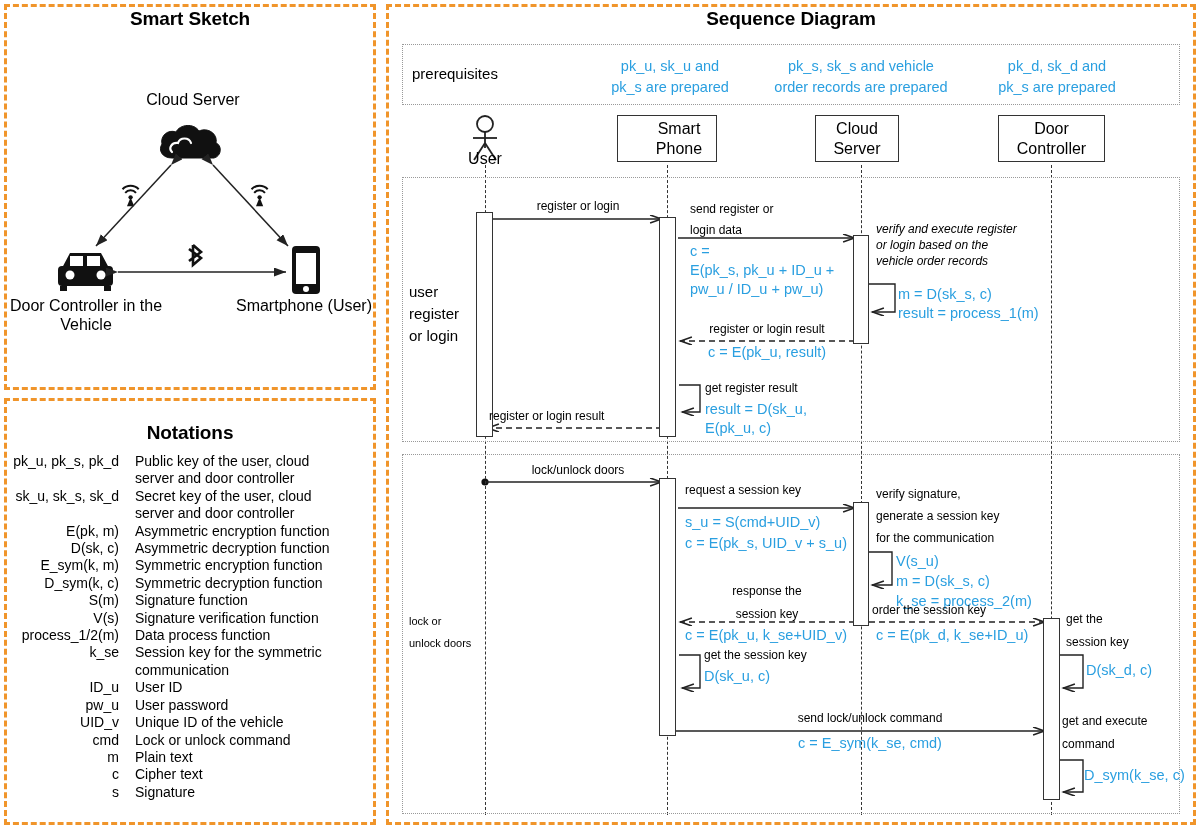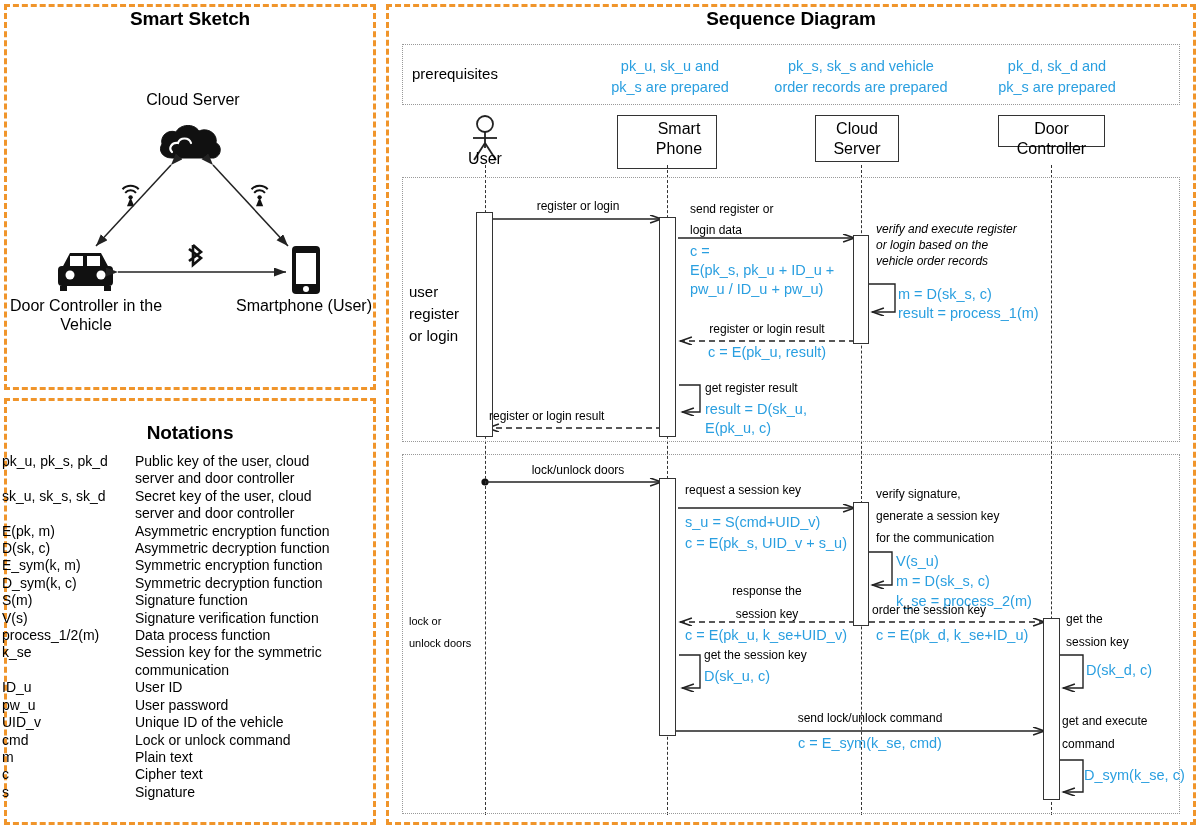--- a/index.html
+++ b/index.html
@@ -56,21 +56,22 @@
     left: 2px;
     top: 453px;
     width: 372px;
     font-size: 14px;
     color: #000;
   }
   .note-row { display: flex; align-items: flex-start; line-height: 17.4px; }
   .note-sym {
     width: 133px;
     flex: 0 0 133px;
-    padding-right: 6px;
+    text-align: right;
+    padding-right: 16px;
     white-space: pre;
   }
   .note-desc { flex: 1 1 auto; white-space: pre-line; }
 
   
   .dotted-frame {
     position: absolute;
     border: 1px dotted #999;
     background: transparent;
   }
@@ -290,25 +291,25 @@
     <line x1="855" y1="622" x2="680" y2="622" stroke="#222" stroke-width="1.4" stroke-dasharray="6,4" marker-end="url(#sahO)"></line>
     <line x1="869" y1="622" x2="1045" y2="622" stroke="#222" stroke-width="1.4" stroke-dasharray="6,4" marker-end="url(#sahO)"></line>
     <path d="M679,655 L700,655 L700,688 L682,688" fill="none" stroke="#222" stroke-width="1.4" marker-end="url(#sahO)"></path>
     <path d="M1060,655 L1083,655 L1083,688 L1063,688" fill="none" stroke="#222" stroke-width="1.4" marker-end="url(#sahO)"></path>
     <line x1="671" y1="731" x2="1045" y2="731" stroke="#222" stroke-width="1.4" marker-end="url(#sahO)"></line>
     <path d="M1060,760 L1083,760 L1083,792 L1063,792" fill="none" stroke="#222" stroke-width="1.4" marker-end="url(#sahO)"></path>
   </svg>
 
   <div class="lbl-c" style="left:455px; top:150px; width:60px; font-size:16px;">User</div>
 
-  <div class="actor-box" style="left:617px; top:115px; width:100px; height:54px; white-space:pre-line;padding-left:24px;">Smart
+  <div class="actor-box" style="left:617px; top:115px; width:100px; height:47px; white-space:pre-line;padding-left:24px;">Smart
 Phone</div>
   <div class="actor-box" style="left:815px; top:115px; width:84px; height:47px; white-space:pre-line;">Cloud
 Server</div>
-  <div class="actor-box" style="left:998px; top:115px; width:107px; height:32px; white-space:pre-line;">Door
+  <div class="actor-box" style="left:998px; top:115px; width:107px; height:47px; white-space:pre-line;">Door
 Controller</div>
 
   <div class="lifeline" style="left:485px; top:165px; height:650px;"></div>
   <div class="lifeline" style="left:667px; top:165px; height:650px;"></div>
   <div class="lifeline" style="left:861px; top:165px; height:650px;"></div>
   <div class="lifeline" style="left:1051px; top:165px; height:650px;"></div>
 
   <div class="dotted-frame" style="left:402px; top:177px; width:778px; height:265px;"></div>
   <div class="lbl" style="left:409px; top:281px; line-height:22px; white-space:pre-line; font-size:15px;">user
 register

